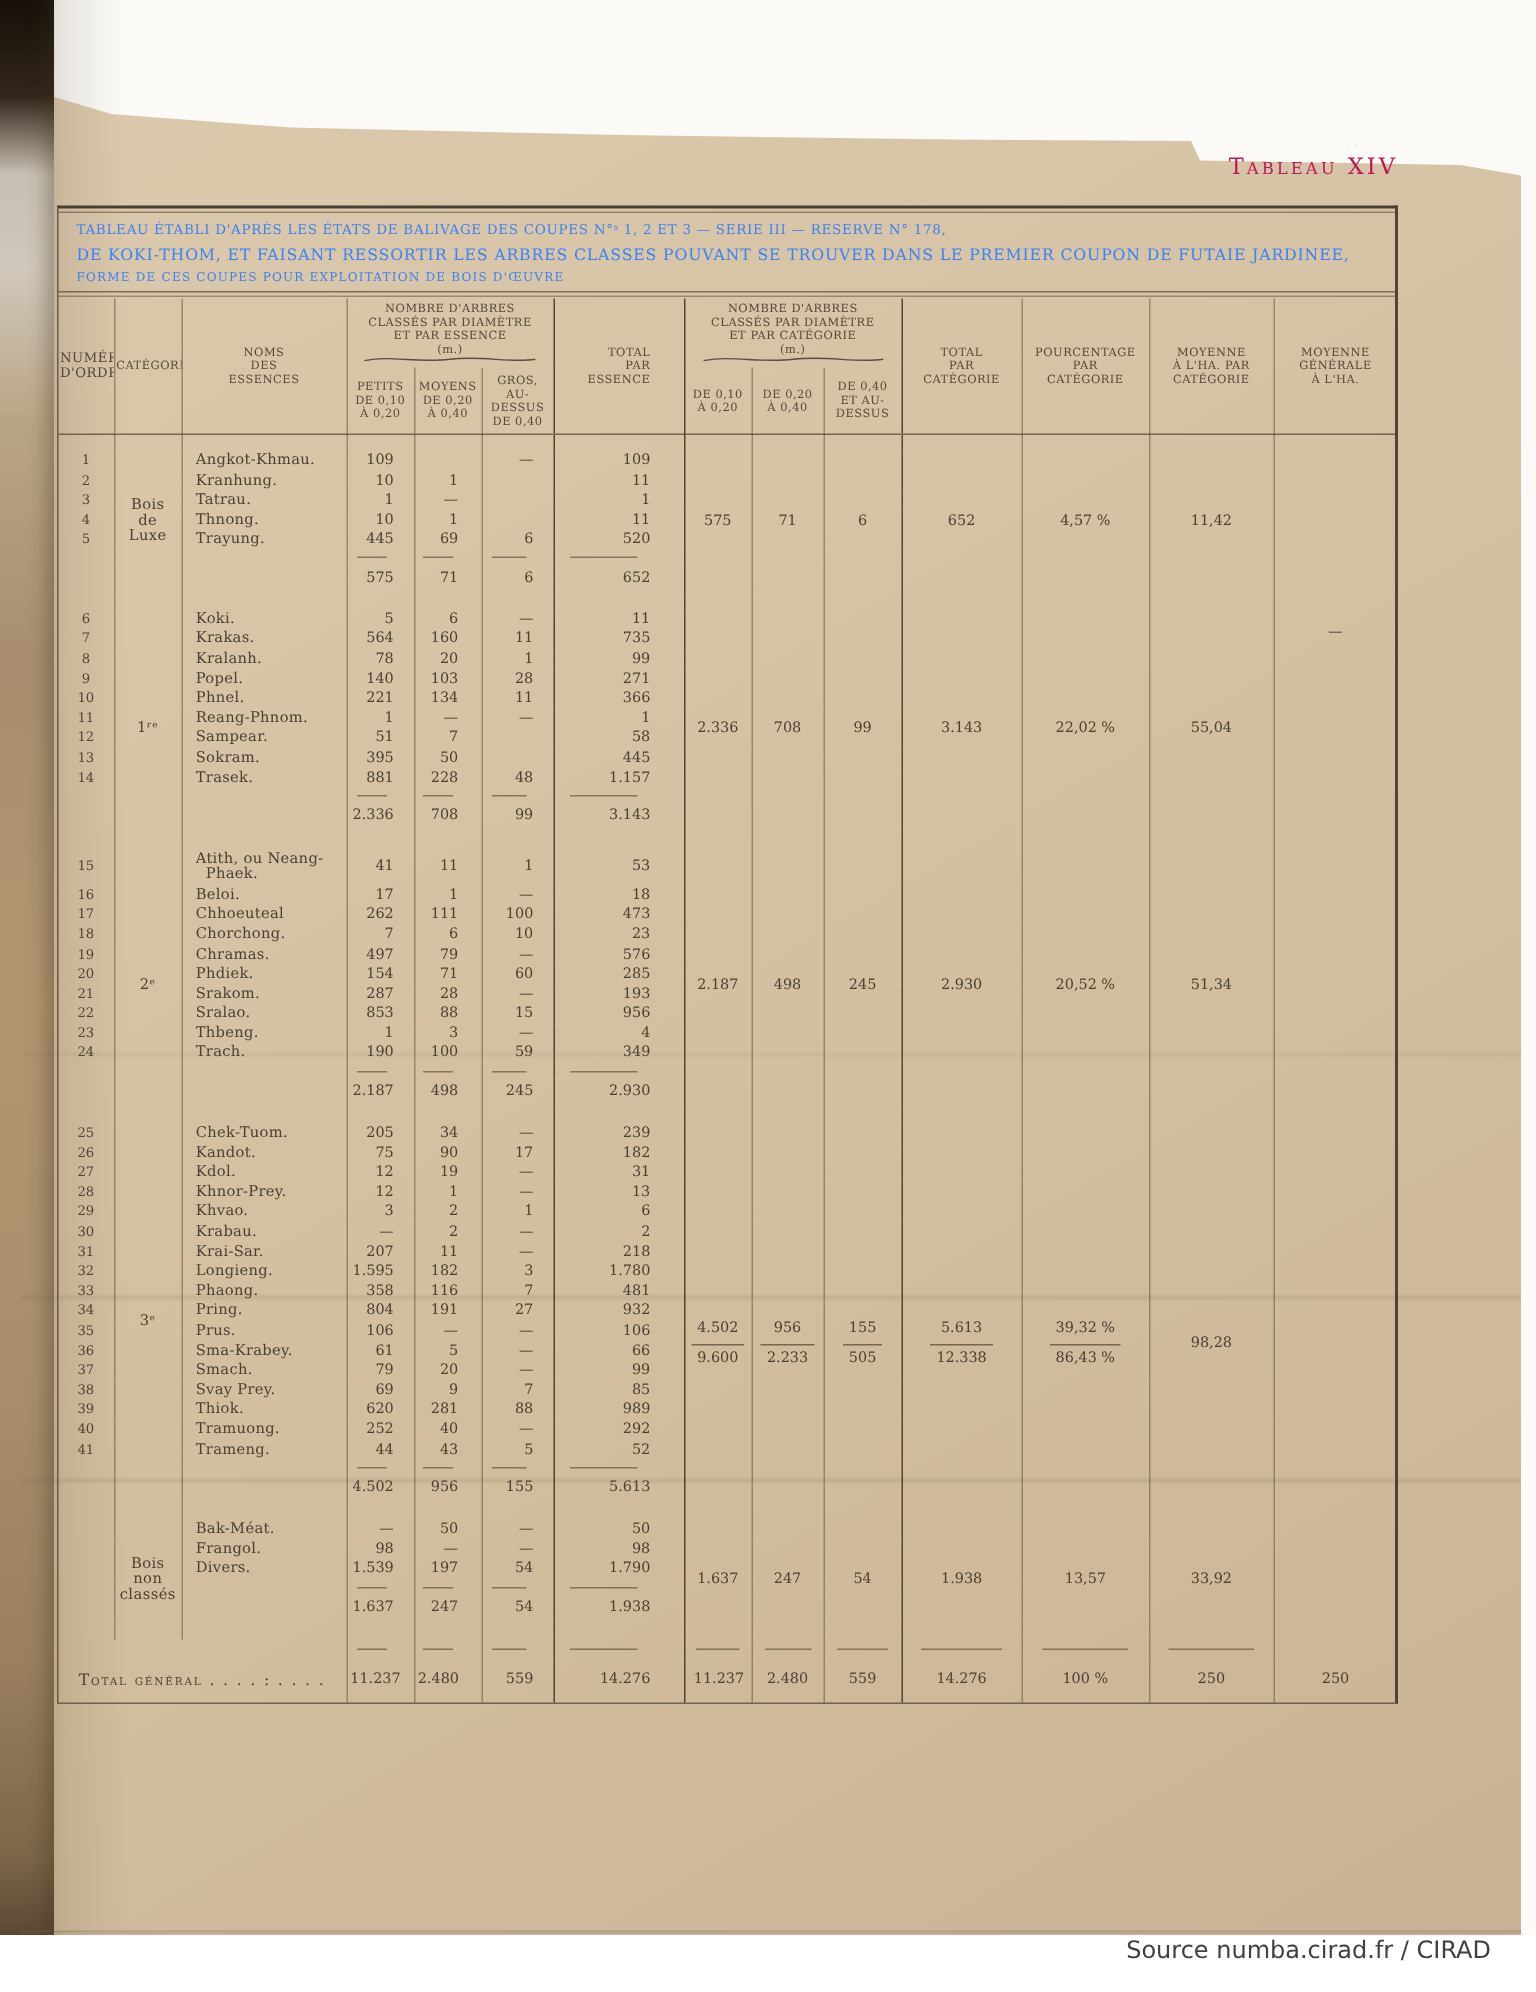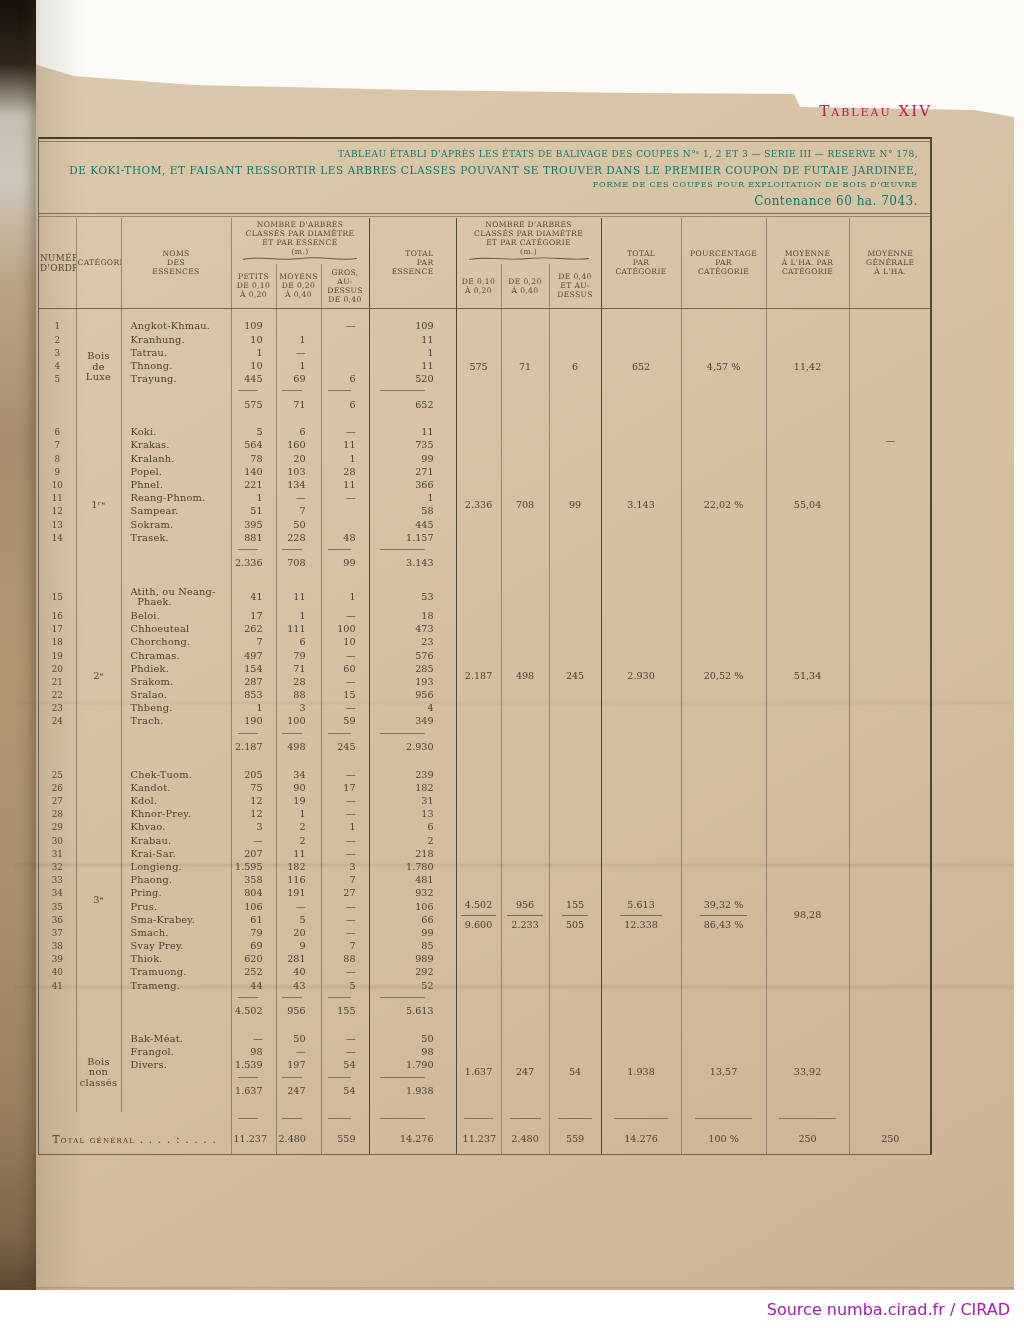--- a/index.html
+++ b/index.html
@@ -24,21 +24,21 @@
 
   .doc-title{position:absolute;top:102px;left:38px;width:894px;text-align:right;
         font-variant:small-caps;font-size:15px;letter-spacing:2px;color:#be185d;}
 
   .frame{position:absolute;left:38px;top:137px;width:894px;box-sizing:border-box;
         border-left:1px solid rgba(74,62,48,.75);
         border-right:2.2px solid rgba(58,48,36,.85);
         border-top:2.4px solid rgba(58,48,36,.9);
         border-bottom:1.4px solid rgba(74,62,48,.7);}
   .innertop{height:1px;background:rgba(74,62,48,.5);margin-top:2px;}
-  .caption{padding:7px 12px 5px;text-align:right;color:#0f766e;}
+  .caption{padding:7px 12px 5px;text-align:left;color:#3b82f6;}
   .cap1{font-size:9px;letter-spacing:.45px;}
   .cap2{font-size:10.5px;letter-spacing:.55px;margin-top:5px;}
   .cap3{font-size:8px;letter-spacing:.8px;margin-top:4px;}
   .cap4{font-size:12px;margin-top:5px;letter-spacing:.5px;}
   .dblrule{height:1px;background:rgba(74,62,48,.65);box-shadow:0 3px 0 rgba(74,62,48,.45);margin-bottom:4px;}
 
   table{border-collapse:collapse;table-layout:fixed;width:100%;color:#4a4034;}
   td,th{border-right:1px solid rgba(88,74,58,.5);overflow:hidden;}
   th{font-weight:normal;font-size:7.6px;letter-spacing:.35px;color:#544839;
      vertical-align:middle;text-align:center;padding:2px 1px;}
@@ -64,22 +64,22 @@
   .rc .stack{display:inline-block;}
   .rc .v{padding:1px 4px;}
   .rl2{border-top:1px solid rgba(80,66,52,.7);margin:3px 0;}
   .shift .stack{transform:translateY(15px);}
   td.vtop{vertical-align:top;}
   td.vtop .stack{padding-top:9px;}
   tr.trule{height:12px;} tr.trow{height:30px;}
   .tg{font-variant:small-caps;font-size:10.5px;letter-spacing:1.2px;text-align:center;color:#4c4134;}
 
   .band-bottom{position:absolute;left:0;top:1290px;width:1024px;height:38px;background:#ffffff;
-        display:flex;align-items:center;justify-content:flex-end;padding-right:14px;box-sizing:border-box;
-        font-family:"DejaVu Sans","Liberation Sans",sans-serif;font-size:16px;color:#a21caf;}
+        display:flex;align-items:flex-start;justify-content:flex-end;padding-right:30px;box-sizing:border-box;
+        font-family:"DejaVu Sans","Liberation Sans",sans-serif;font-size:16px;color:#404040;}
 </style>
 </head>
 <body>
 
 <div class="screen">
   <div class="page"></div>
   <div class="page-shade"></div>
   <div class="spine"></div>
   <div class="crease c1"></div>
   <div class="crease c2"></div>
@@ -87,21 +87,20 @@
   <div class="page-bottom"></div>
 
   <div class="doc-title">Tableau XIV</div>
 
   <div class="frame">
     <div class="innertop"></div>
     <div class="caption">
       <div class="cap1">TABLEAU ÉTABLI D'APRÈS LES ÉTATS DE BALIVAGE DES COUPES N°ˢ 1, 2 ET 3 — SERIE III — RESERVE N° 178,</div>
       <div class="cap2">DE KOKI-THOM, ET FAISANT RESSORTIR LES ARBRES CLASSES POUVANT SE TROUVER DANS LE PREMIER COUPON DE FUTAIE JARDINEE,</div>
       <div class="cap3">FORME DE CES COUPES POUR EXPLOITATION DE BOIS D'ŒUVRE</div>
-      <div class="cap4">Contenance 60 ha. 7043.</div>
     </div>
     <div class="dblrule"></div>
 
     <table>
       <colgroup>
         <col style="width:37px">
           <col style="width:45px">
           <col style="width:110px">
         <col style="width:45px">
           <col style="width:45px">

